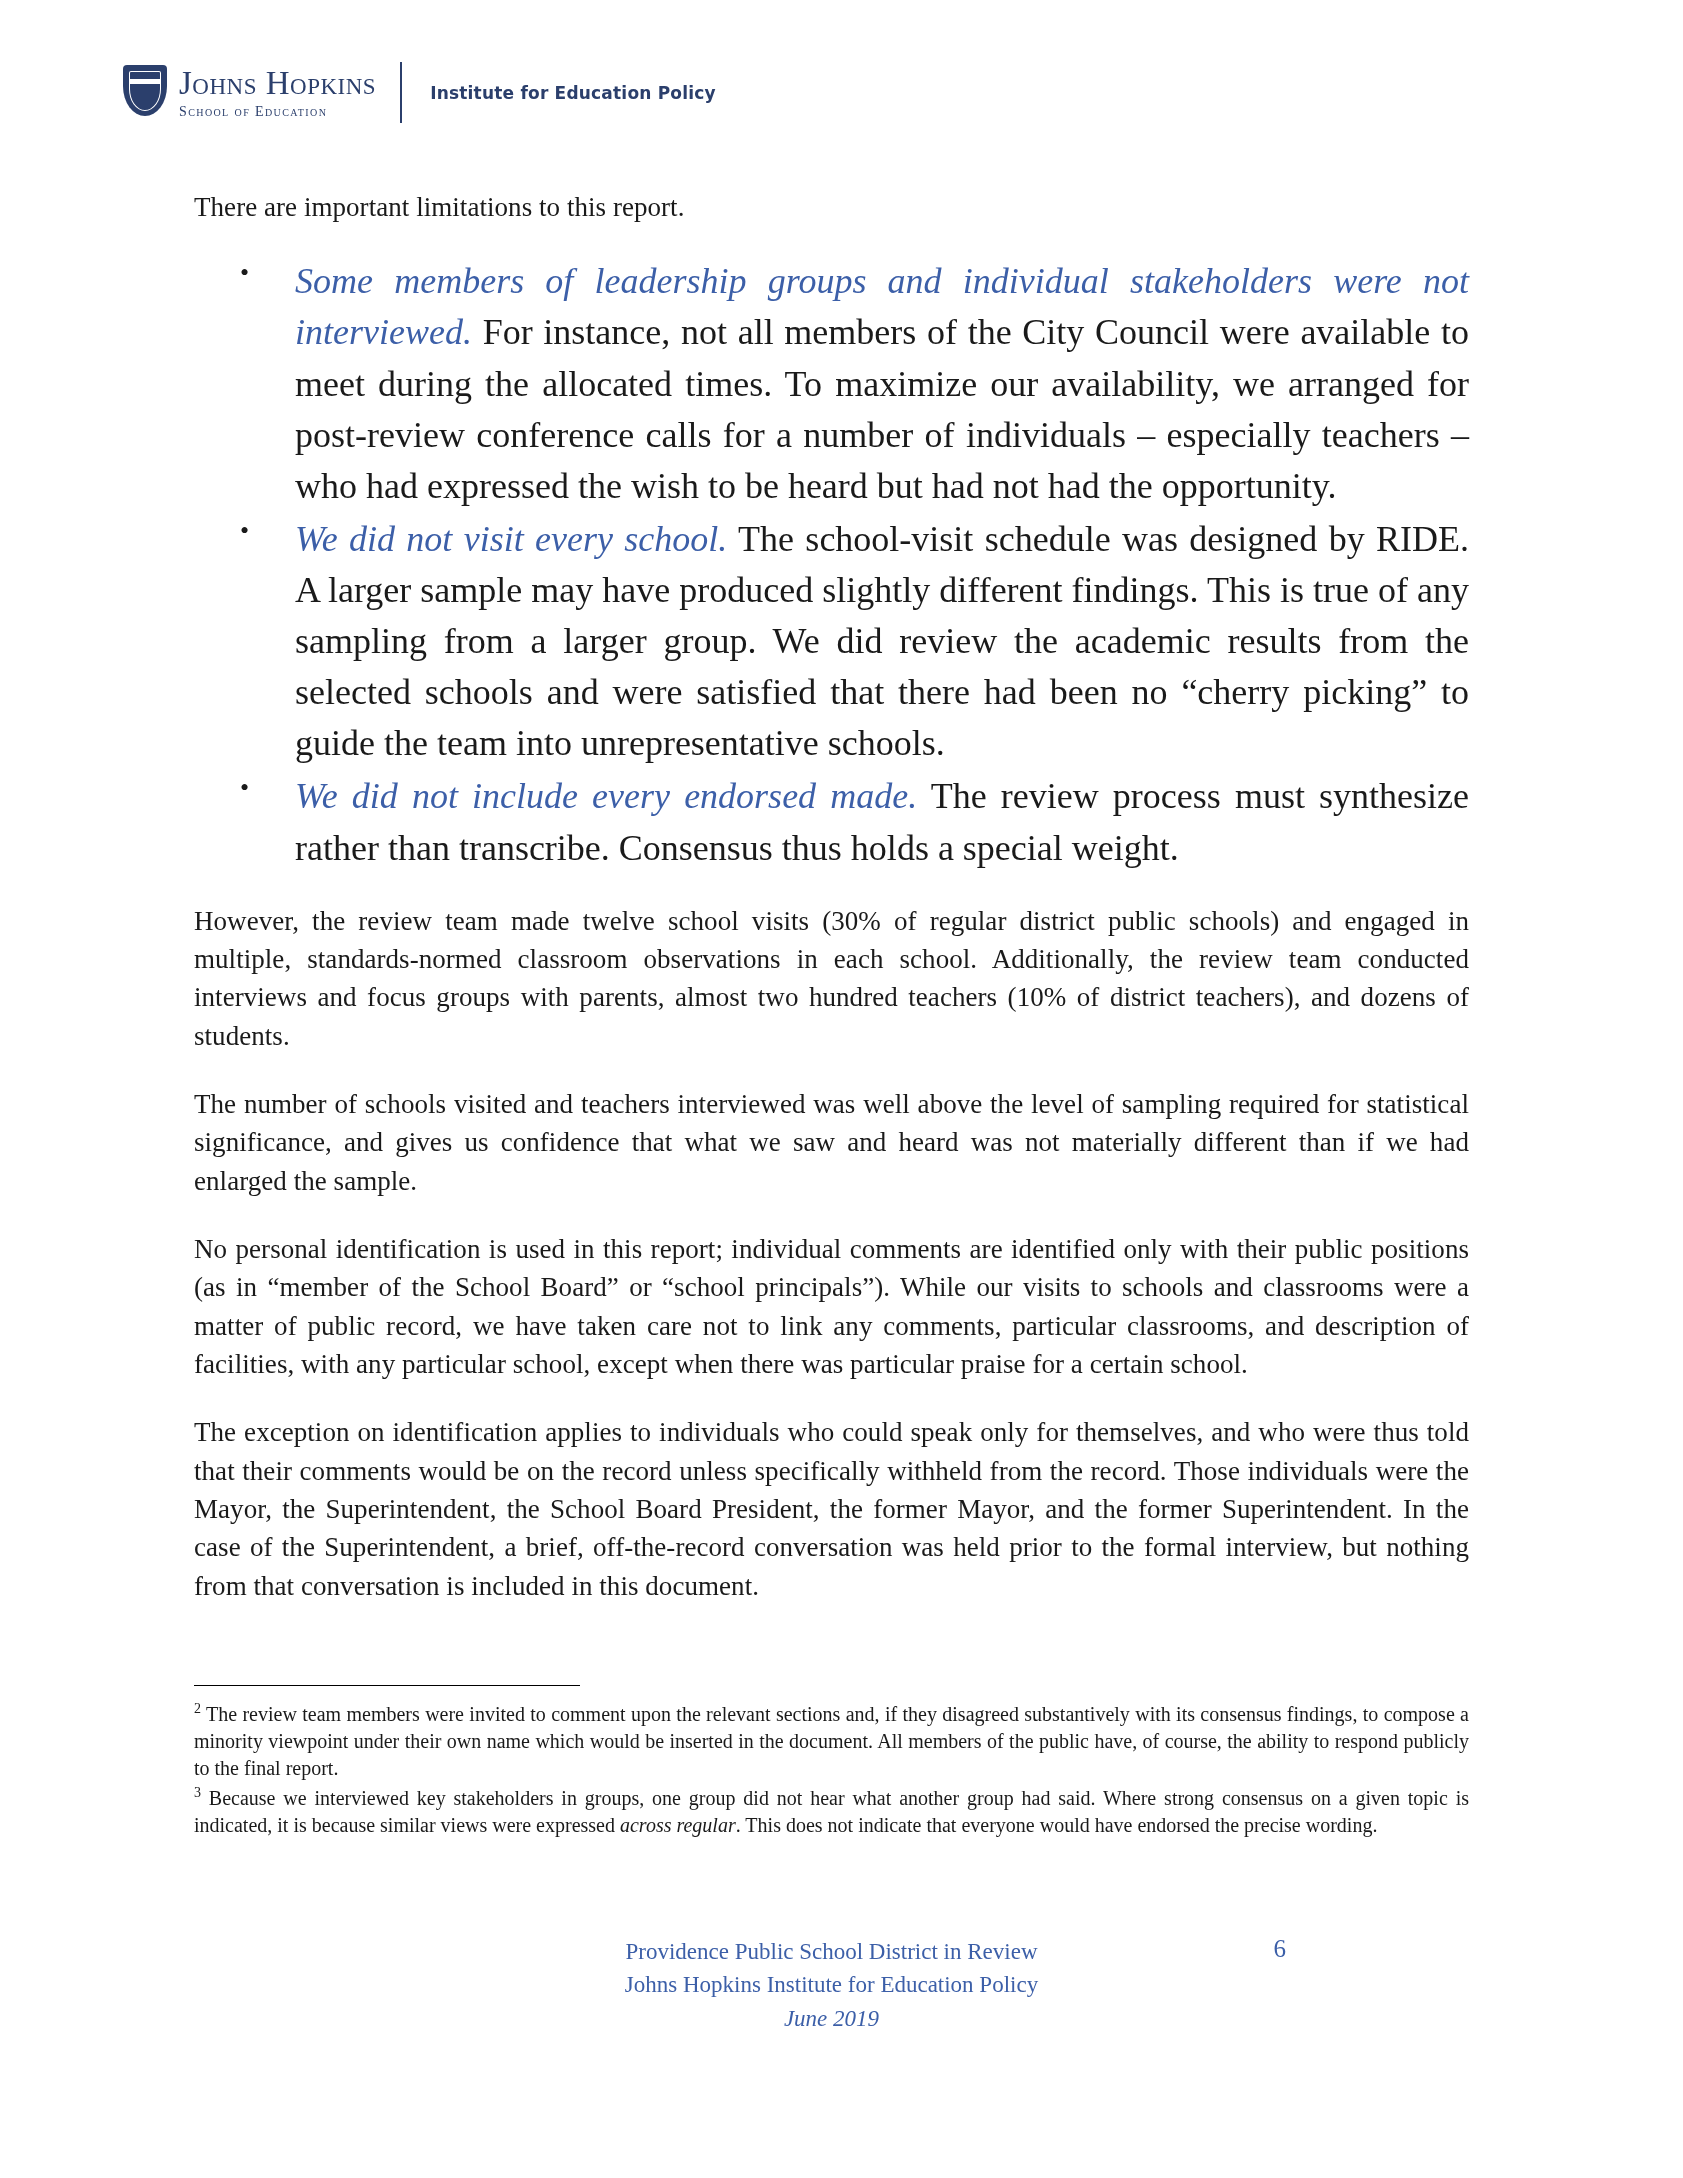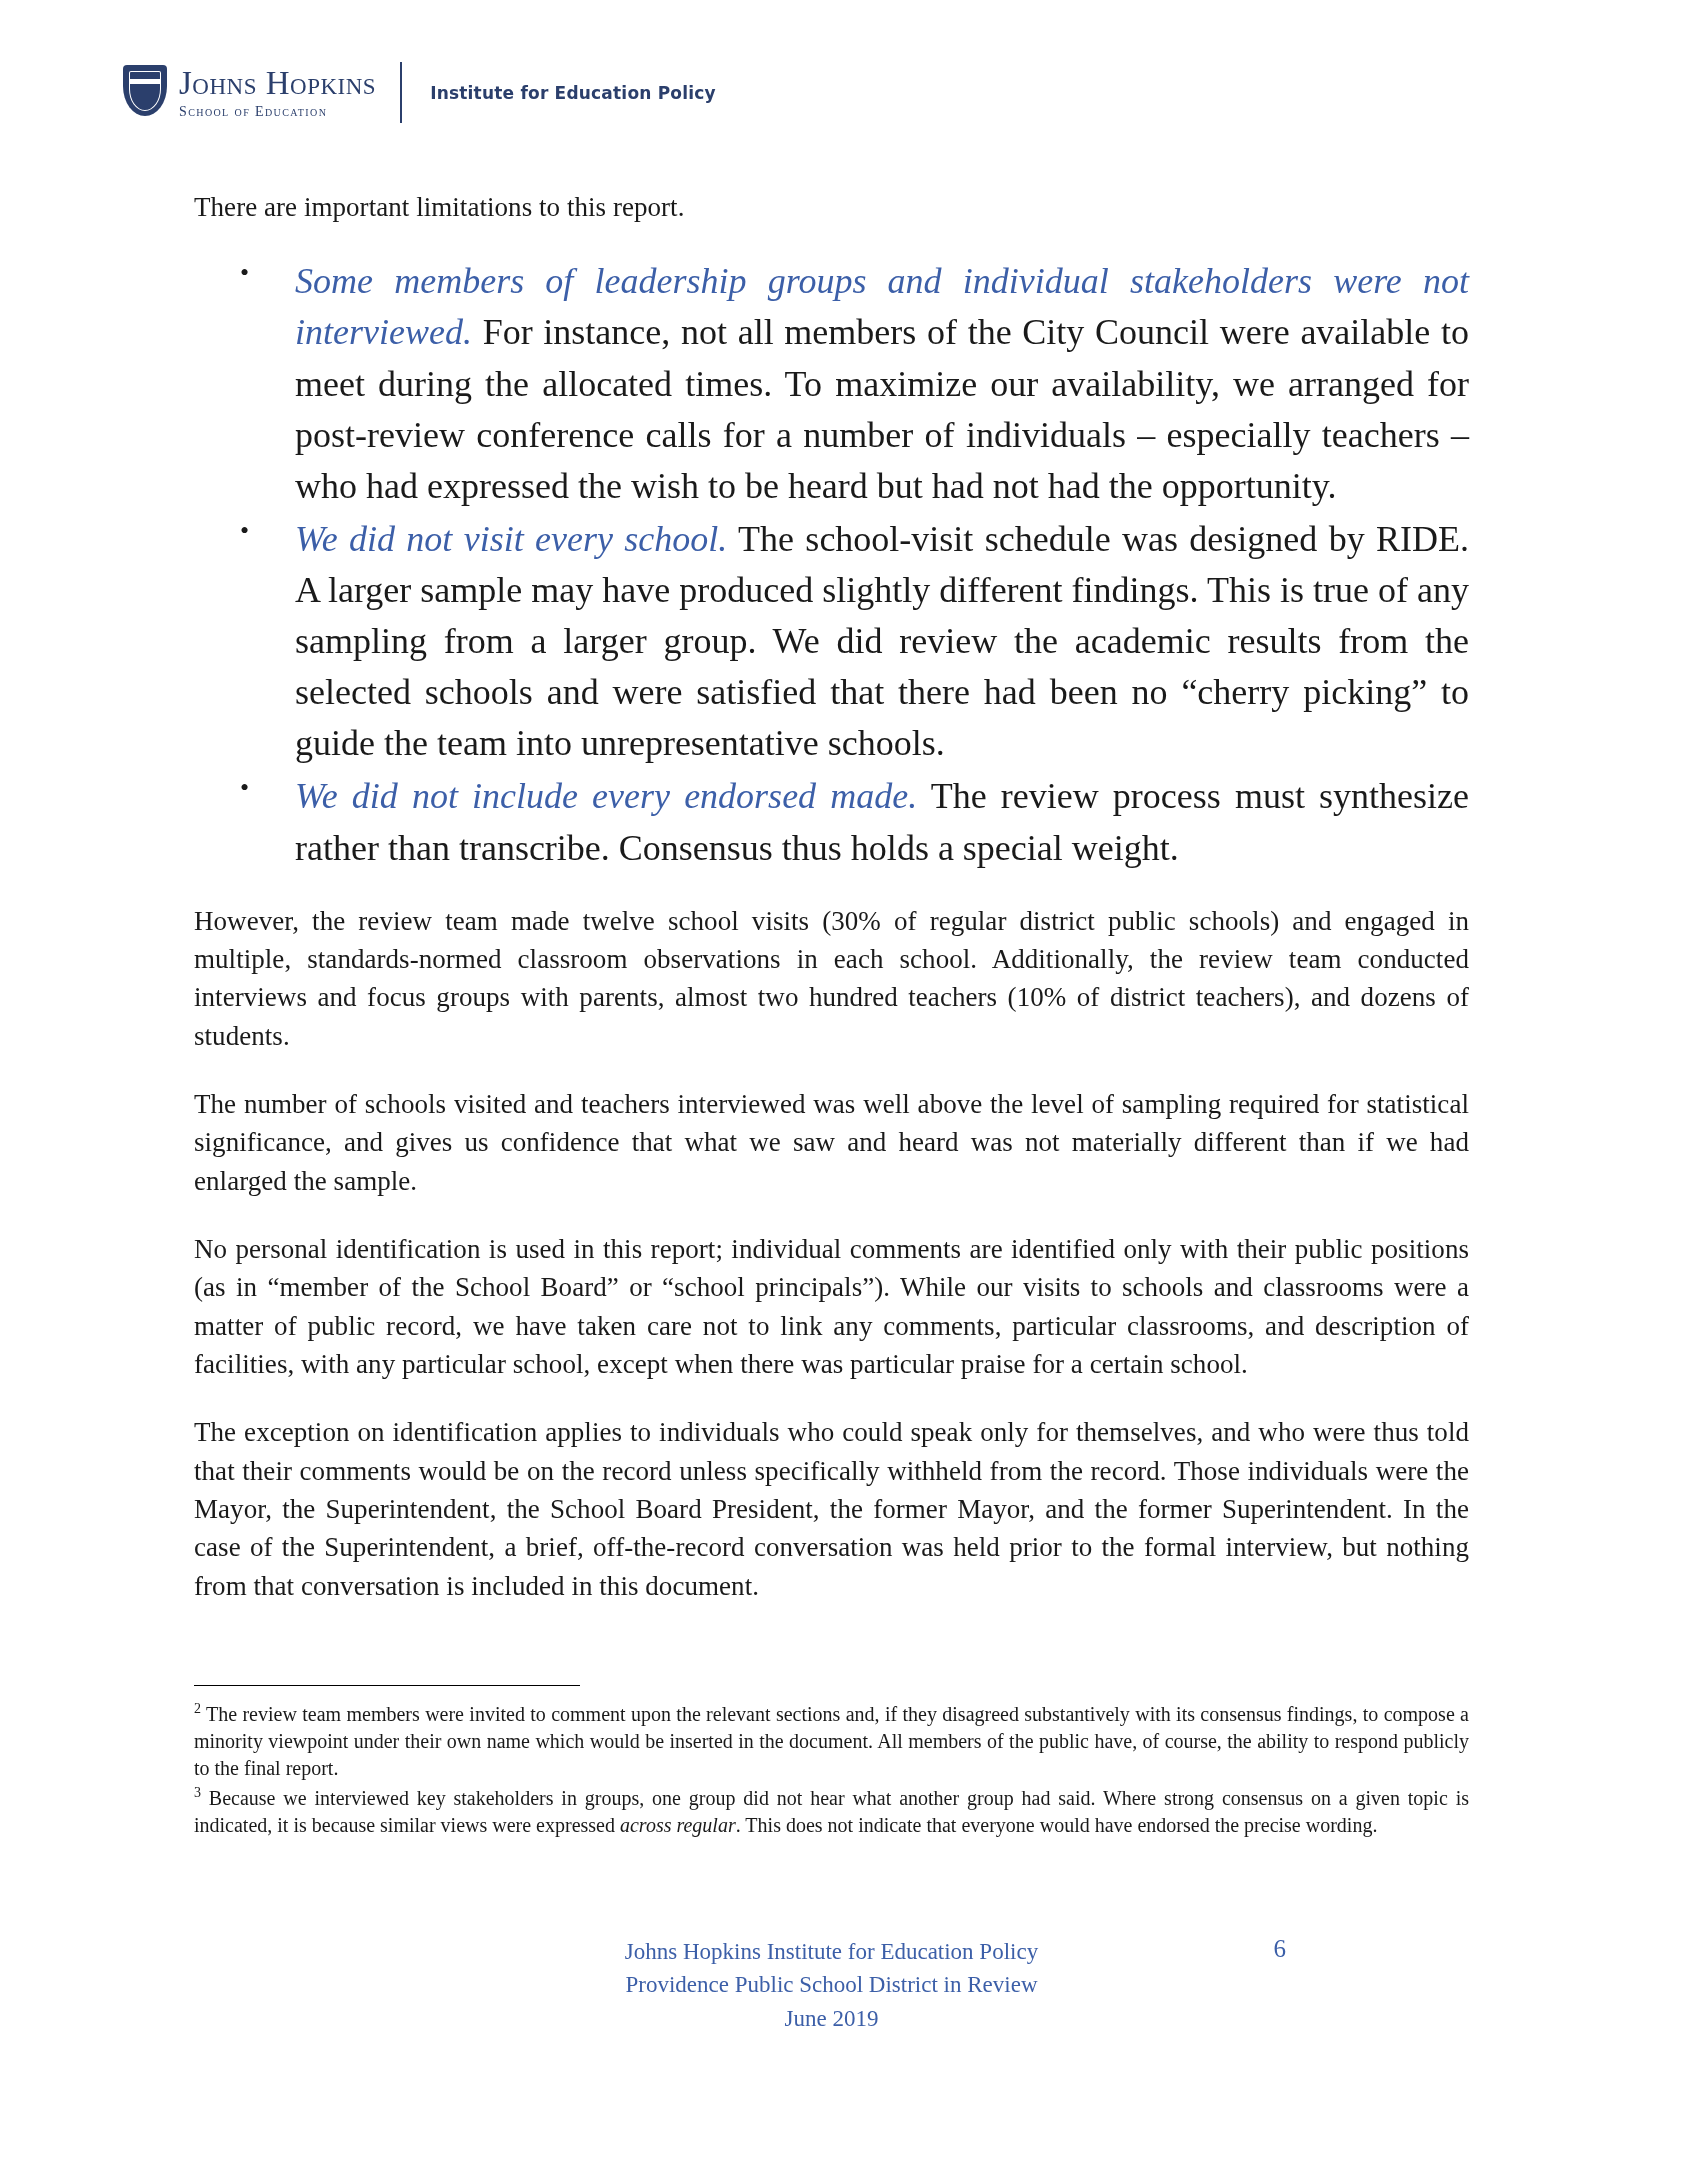--- a/index.html
+++ b/index.html
@@ -166,21 +166,21 @@
     position: absolute;
     top: 1935px;
     left: 194px;
     width: 1275px;
     text-align: center;
     color: #3c5fa8;
     font-size: 23px;
     line-height: 1.45;
   }
   .footer .fline { display: block; }
-  .footer .fdate { }
+  .footer .fdate { font-style: italic; }
   .page-num {
     position: absolute;
     top: 1935px;
     right: 194px;
     color: #3c5fa8;
     font-size: 25px;
   }
 </style>
 </head>
 <body>
@@ -218,20 +218,20 @@
   </div>
 
   <div class="fn-rule"></div>
 
   <div class="footnotes">
     <p><sup>2</sup><span> The review team members were invited to comment upon the relevant sections and, if they disagreed substantively with its consensus findings, to compose a minority viewpoint under their own name which would be inserted in the document. All members of the public have, of course, the ability to respond publicly to the final report.</span></p>
     <p><sup>3</sup><span> Because we interviewed key stakeholders in groups, one group did not hear what another group had said. Where strong consensus on a given topic is indicated, it is because similar views were expressed </span><em>across regular</em><span>. This does not indicate that everyone would have endorsed the precise wording.</span></p>
   </div>
 
   <div class="footer">
+    <span class="fline">Providence Public School District in Review</span>
     <span class="fline">Johns Hopkins Institute for Education Policy</span>
-    <span class="fline">Providence Public School District in Review</span>
     <span class="fline fdate">June 2019</span>
   </div>
   <div class="page-num">6</div>
 
 </div>
 
 
 </body></html>

